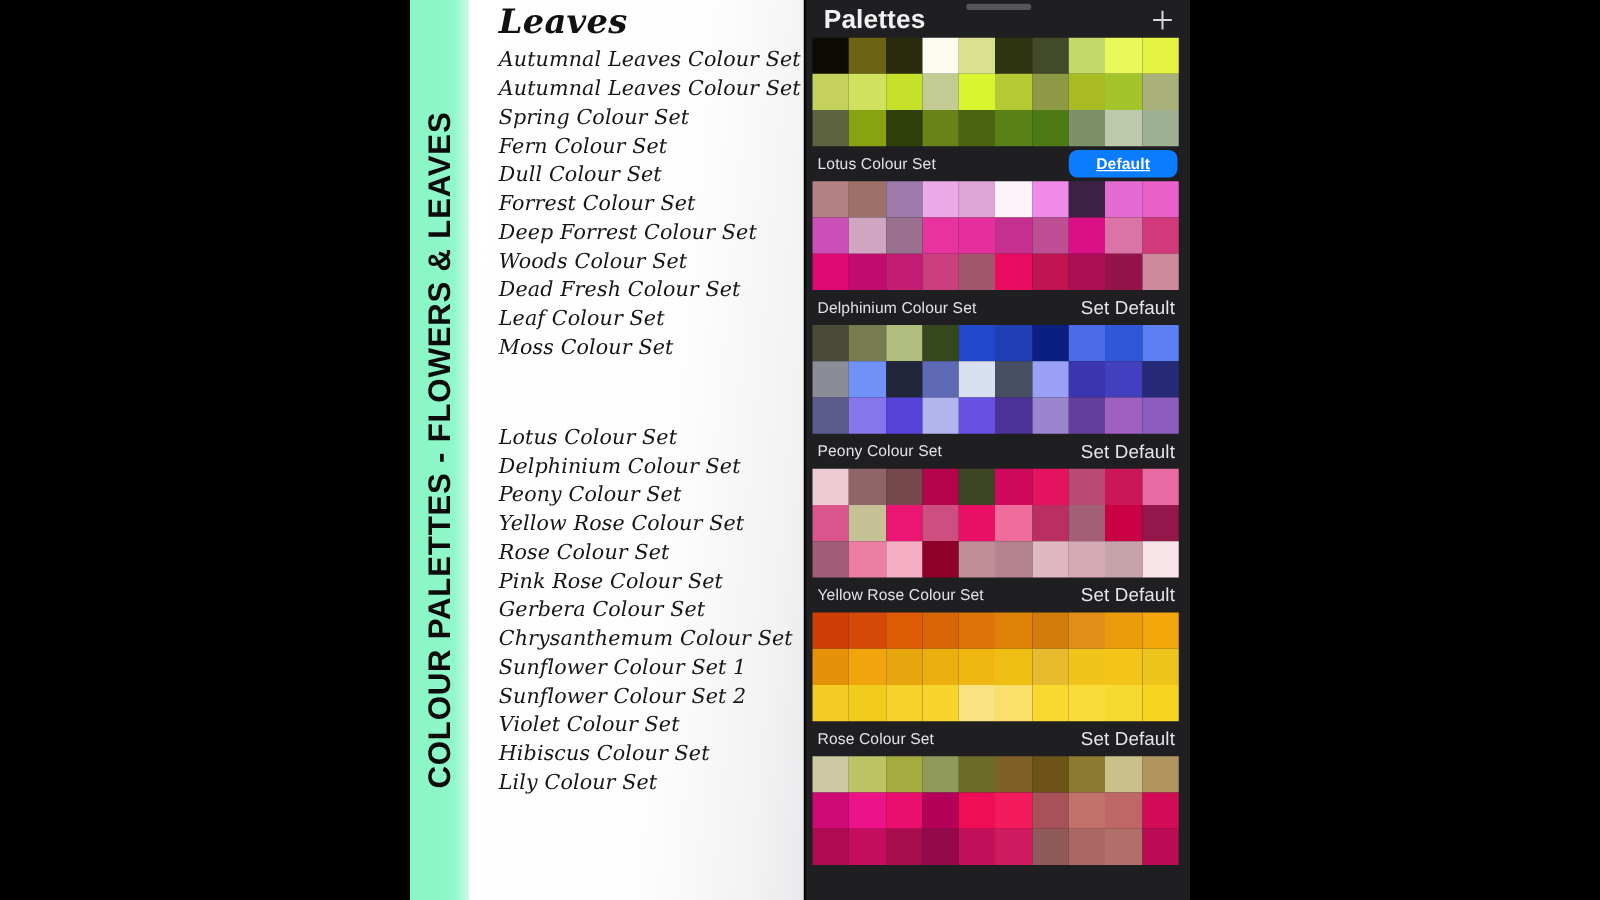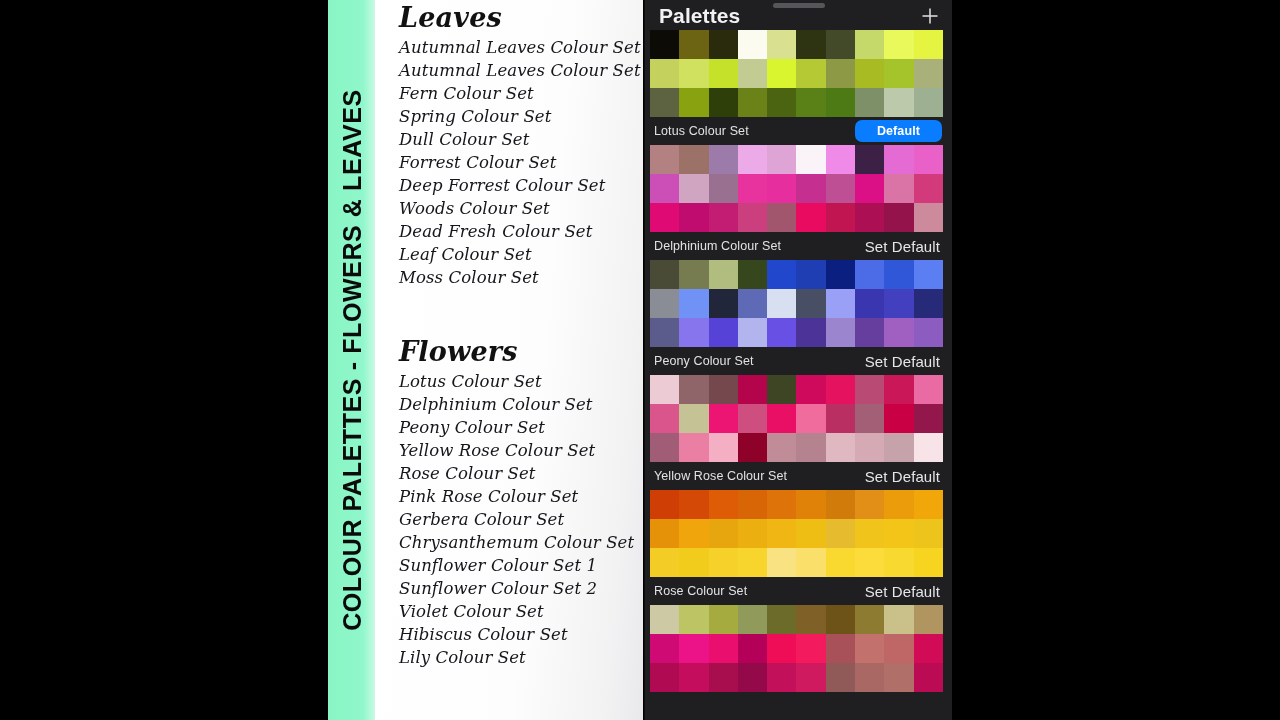--- a/index.html
+++ b/index.html
@@ -85,20 +85,21 @@
   .pal-label-row {
     height:28px; display:flex; align-items:center; justify-content:space-between;
     padding:0 8px 0 9px; background:#1f1f21;
   }
   .pal-name { font-size:12.5px; color:#e2e2e6; letter-spacing:0.1px; }
   .pal-action { font-size:15px; color:#e6e6ea; padding-right:4px; letter-spacing:0.1px; }
   .pal-action.default-btn {
     background:#0a7cff; color:#fff; font-weight:bold;
     border-radius:7px; padding:4px 22px; font-size:12.5px;
     margin-right:2px;
+    text-decoration:underline;
   }
 
   
   .right-black { position:absolute; left:952px; top:0; width:328px; height:720px; background:#000; }
 </style>
 </head>
 <body>
 
 <div id="stage">
 
@@ -109,34 +110,33 @@
   </div>
 
   <div class="doc">
     <div class="doc-inner">
 
       <div class="sec-leaves">
         <div class="script-head sec-head-leaves">Leaves</div>
         <div>
           <div class="script-item">Autumnal Leaves Colour Set 1</div>
           <div class="script-item">Autumnal Leaves Colour Set 2</div>
+          <div class="script-item">Spring Colour Set</div>
           <div class="script-item">Fern Colour Set</div>
-          <div class="script-item">Spring Colour Set</div>
           <div class="script-item">Dull Colour Set</div>
           <div class="script-item">Forrest Colour Set</div>
           <div class="script-item">Deep Forrest Colour Set</div>
           <div class="script-item">Woods Colour Set</div>
           <div class="script-item">Dead Fresh Colour Set</div>
           <div class="script-item">Leaf Colour Set</div>
           <div class="script-item">Moss Colour Set</div>
         </div>
       </div>
 
       <div class="sec-flowers">
-        <div class="script-head sec-head-flowers">Flowers</div>
         <div>
           <div class="script-item">Lotus Colour Set</div>
           <div class="script-item">Delphinium Colour Set</div>
           <div class="script-item">Peony Colour Set</div>
           <div class="script-item">Yellow Rose Colour Set</div>
           <div class="script-item">Rose Colour Set</div>
           <div class="script-item">Pink Rose Colour Set</div>
           <div class="script-item">Gerbera Colour Set</div>
           <div class="script-item">Chrysanthemum Colour Set</div>
           <div class="script-item">Sunflower Colour Set 1</div>

